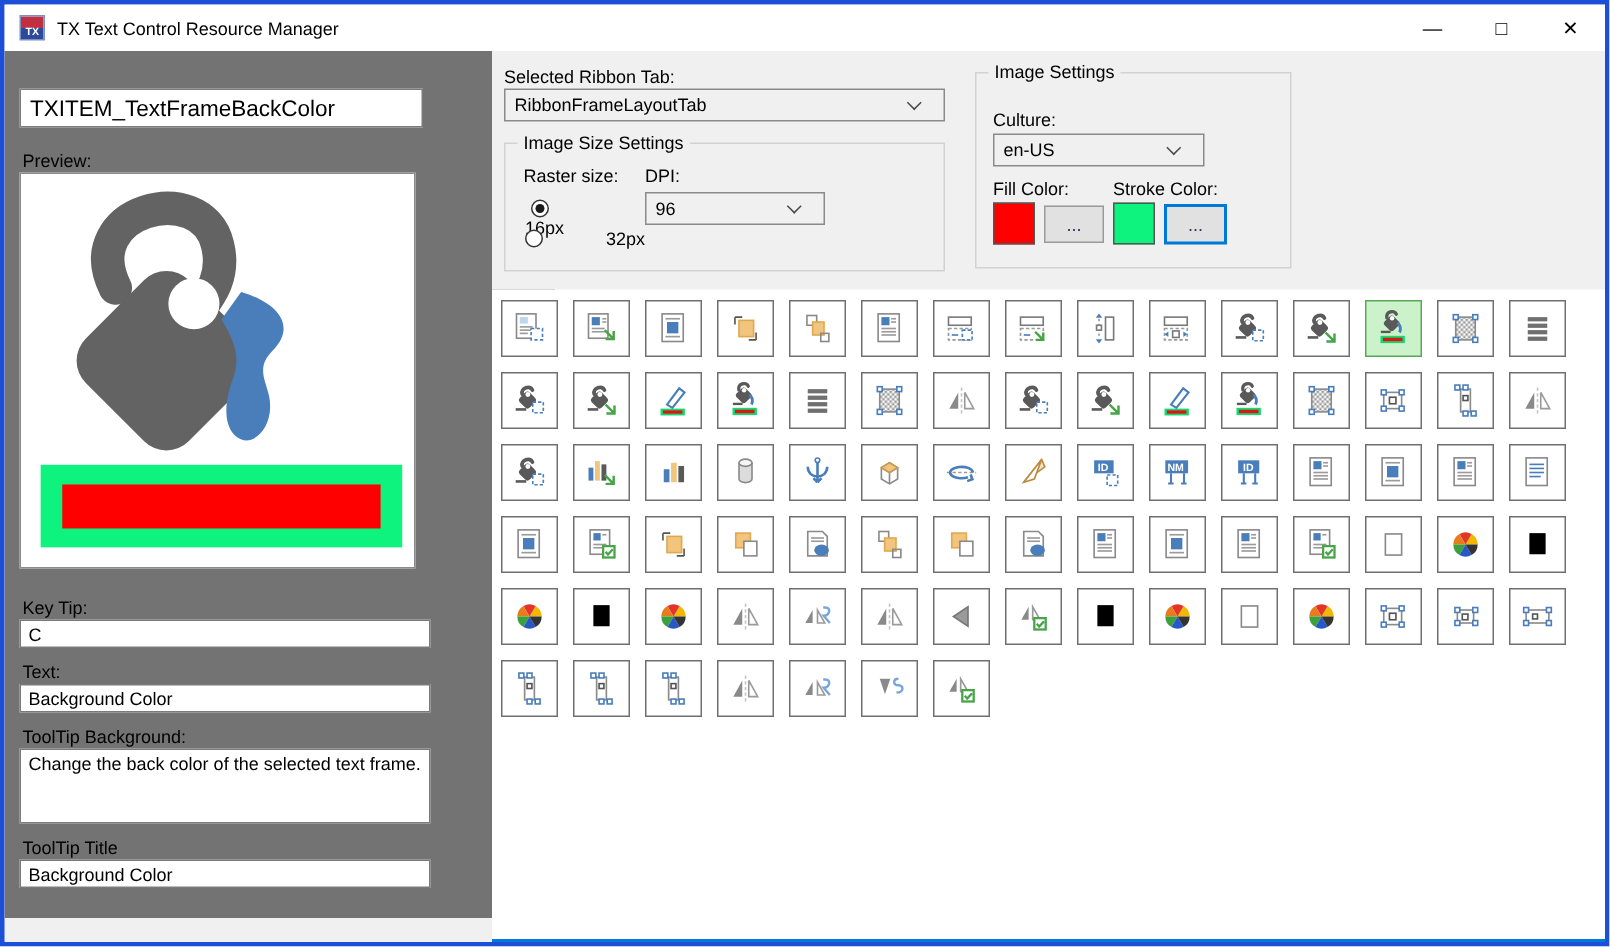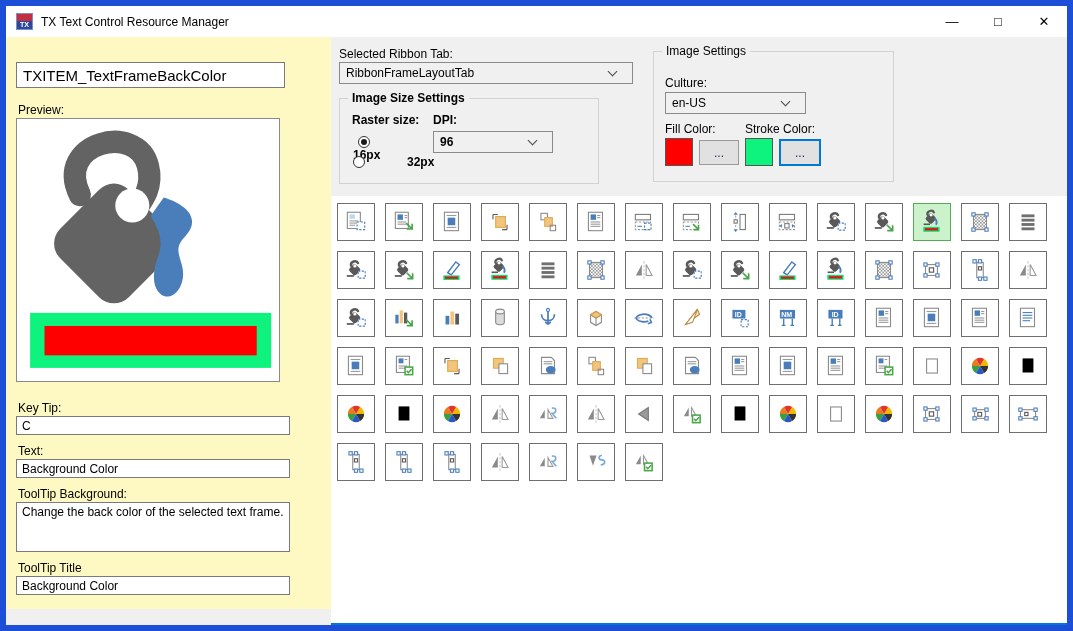--- a/index.html
+++ b/index.html
@@ -1,23 +1,23 @@
 <!DOCTYPE html>
 <html><head>
 <meta charset="utf-8">
 <style>
   html,body{margin:0;padding:0;background:#fff;font-family:"Liberation Sans",sans-serif;font-size:12px;color:#000;}
   *{box-sizing:border-box;}
-  #window{position:relative;width:1073px;height:631px;border:6px solid #1d4ed8;background:#f0f0f0;overflow:hidden;}
+  #window{position:relative;width:1073px;height:631px;border:3px solid #1d4ed8;background:#f0f0f0;overflow:hidden;}
   .titlebar{position:absolute;left:0;top:0;right:0;height:31px;background:#fff;display:flex;align-items:center;}
   .app-icon{width:17px;height:17px;margin:0 8px 0 10px;background:linear-gradient(180deg,#c03040 0 50%,#2b4a9b 50% 100%);border:1px solid #7c8fc4;color:#fff;font-size:7px;font-weight:bold;display:flex;align-items:flex-end;justify-content:center;line-height:8px;}
   .title{font-size:12px;}
   .win-controls{margin-left:auto;display:flex;height:100%;}
   .win-btn{width:46px;height:100%;display:flex;align-items:center;justify-content:center;font-size:13px;background:transparent;border:0;padding:0;font-family:inherit;}
-  .left-panel{position:absolute;left:0;top:31px;width:367px;bottom:16px;background:#fef9c3;}
+  .left-panel{position:absolute;left:0;top:31px;width:367px;bottom:16px;background:#737373;}
   .topbar{position:absolute;left:325px;top:31px;right:0;height:159px;background:#f0f0f0;}
   .icon-panel{position:absolute;left:325px;top:190px;right:0;bottom:0;background:#fff;border-bottom:2px solid #0078d7;}
   .lbl{position:absolute;font-size:12px;white-space:nowrap;}
   .tb{position:absolute;background:#fff;border:1px solid #7a7a7a;font-size:12px;padding:2px 5px;font-family:inherit;color:#000;outline:none;}
   .tb.big{font-size:15px;padding:3px 6px;}
   textarea.tb{resize:none;line-height:15px;}
   .group{position:absolute;border:1px solid #d2d2d2;}
   .group .legend{position:absolute;top:-8px;left:8px;background:#f0f0f0;padding:0 4px;font-size:12px;}
   .combo{position:absolute;height:22px;background:#f0f0f0;border:1px solid #8a8a8a;display:flex;align-items:center;padding:0 16px 0 6px;font-size:12px;cursor:default;}
   .combo .chev{margin-left:auto;width:7px;height:7px;border-right:1.4px solid #4a4a4a;border-bottom:1.4px solid #4a4a4a;transform:rotate(45deg);margin-top:-4px;}
@@ -85,39 +85,39 @@
     <input class="tb" style="left: 10px; top: 539px; width: 274px; height: 19px;" readonly="" value="Background Color">
   </div>
 
   <div class="topbar">
     <div class="lbl" style="left:8px;top:10px;text-align:center;">Selected Ribbon Tab:</div>
     <div class="combo" style="left:8px;top:25px;width:294px;">
       <span>RibbonFrameLayoutTab</span>
       <span class="chev"></span>
     </div>
 
-    <div class="group" style="left:8px;top:61px;width:260px;height:86px;font-weight:bold;">
+    <div class="group" style="left:8px;top:61px;width:294px;height:86px;">
       <div class="legend">Image Size Settings</div>
       <div class="lbl" style="left:12px;top:14px;">Raster size:</div>
       <label class="radio-row" style="left:13px;top:37px;flex-direction:column;">
         <span class="radio checked"></span>
         <span>16px</span>
       </label>
       <label class="radio-row" style="left:13px;top:56px;gap:36px;">
         <span class="radio"></span>
         <span>32px</span>
       </label>
       <div class="lbl" style="left:93px;top:14px;">DPI:</div>
       <div class="combo" style="left:93px;top:32px;width:120px;">
         <span>96</span>
         <span class="chev"></span>
       </div>
     </div>
 
-    <div class="group" style="left:322px;top:14px;width:241px;height:131px;">
+    <div class="group" style="left:322px;top:14px;width:211px;height:131px;">
       <div class="legend">Image Settings</div>
       <div class="lbl" style="left:11px;top:24px;">Culture:</div>
       <div class="combo" style="left:11px;top:40px;width:141px;">
         <span>en-US</span>
         <span class="chev"></span>
       </div>
       <div class="lbl" style="left:11px;top:70px;">Fill Color:</div>
       <div class="swatch" style="left: 11px; top: 86px; background: rgb(255, 0, 0);"></div>
       <button class="browse" style="left:45px;top:88px;">...</button>
       <div class="lbl" style="left:91px;top:70px;">Stroke Color:</div>

